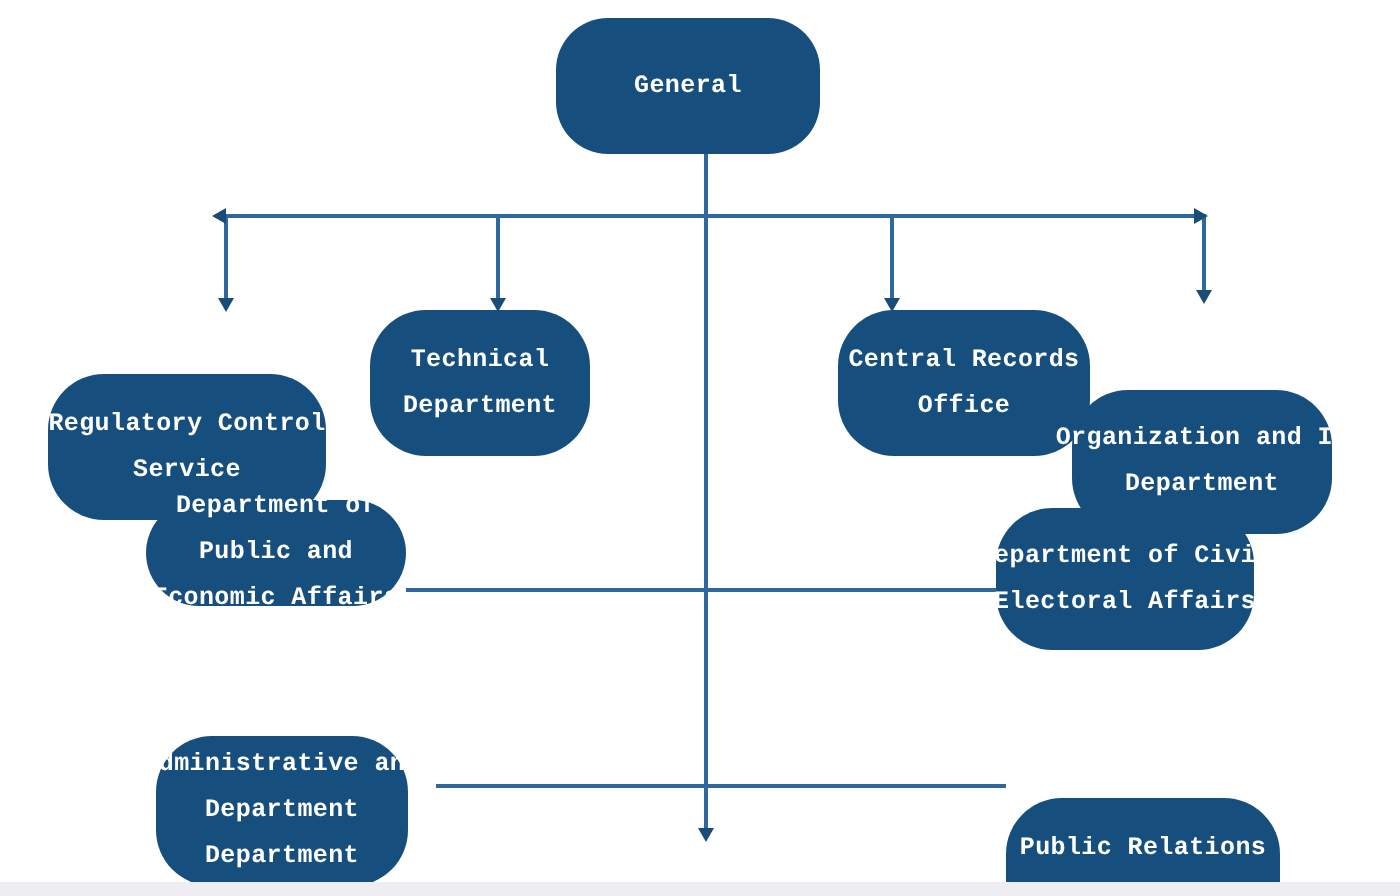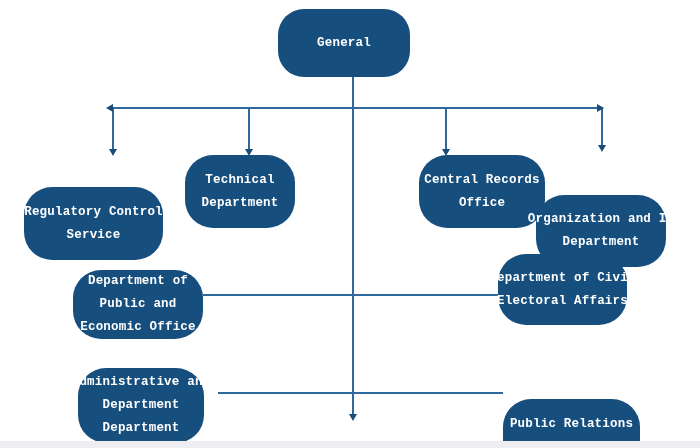--- a/index.html
+++ b/index.html
@@ -39,21 +39,21 @@
     letter-spacing: 0.2px;
     line-height: 23px;
     z-index: 2;
   }
   .node span { display: block; white-space: nowrap; }
   .n-general          { left: 278px; top:   9px; width: 132px; height: 68px; border-radius: 26px; }
   .n-regulatory       { left:  24px; top: 155px; width: 139px; height: 73px; margin-top: 32px; }
   .n-technical        { left: 185px; top: 155px; width: 110px; height: 73px; }
   .n-central-records  { left: 383px; top: 155px; width: 126px; height: 73px; margin-left: 36px; }
   .n-org-it           { left: 536px; top: 151px; width: 130px; height: 72px; margin-top: 44px; }
-  .n-social           { left:  73px; top: 270px; width: 130px; height: 69px; }
+  .n-social           { left:  73px; top: 250px; width: 130px; height: 53px; }
   .n-civil            { left: 498px; top: 254px; width: 129px; height: 71px; }
   .n-admin            { left:  78px; top: 368px; width: 126px; height: 75px; }
   .n-public-relations { left: 503px; top: 355px; width: 137px; height: 73px; margin-top: 44px; }
   
   .line { position: absolute; background: var(--connector); z-index: 1; }
   .v { width: 2px; }
   .h { height: 2px; }
   .h.thin { height: 1.5px; }
   .l-main-vertical { left: 352px; top: 77px;  height: 338px; }
   .l-top-horizontal{ left: 113px; top: 107px; width: 490px; }
@@ -138,21 +138,21 @@
   </div>
 
   <div class="node n-org-it">
     <span>Organization and IT</span>
     <span>Department</span>
   </div>
 
   <div class="node n-social">
     <span>Department of</span>
     <span>Public and</span>
-    <span>Economic Office</span>
+    <span>Economic Affairs</span>
   </div>
 
   <div class="node n-civil">
     <span>Department of Civil</span>
     <span>Electoral Affairs</span>
   </div>
 
   <div class="node n-admin">
     <span>Administrative and</span>
     <span>Department</span>

